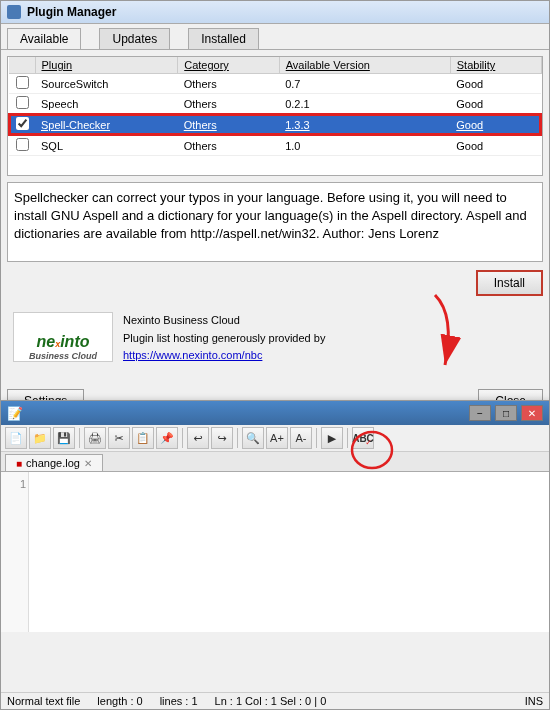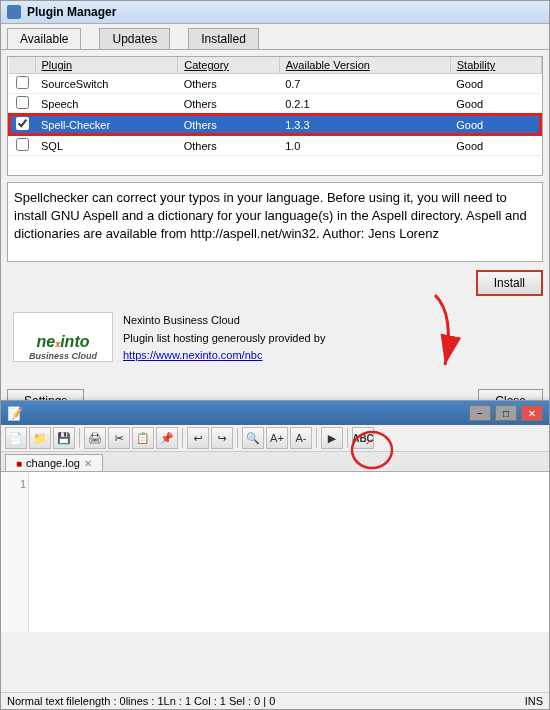--- a/index.html
+++ b/index.html
@@ -80,20 +80,21 @@
     }
     tbody tr {
       border-bottom: 1px solid #eee;
     }
     tbody td {
       padding: 2px 6px;
     }
     tbody tr.selected {
       background: #316ac5;
       color: #fff;
+      text-decoration: underline;
     }
     tbody tr.selected td {
       color: #fff;
     }
     .checkbox-cell {
       width: 20px;
       text-align: center;
     }
     
     .desc-box {
@@ -282,21 +283,21 @@
       position: absolute;
       bottom: 0; left: 0; right: 0;
       background: #f0f0f0;
       border-top: 1px solid #ccc;
       padding: 2px 6px;
       font-size: 11px;
       display: flex;
       justify-content: space-between;
       align-items: center;
     }
-    .status-left { display: flex; gap: 0; }
+    .status-left { display: flex; gap: 17px; }
 
     
     .plugin-table-container::-webkit-scrollbar { width: 14px; }
     .plugin-table-container::-webkit-scrollbar-track { background: #f0f0f0; }
     .plugin-table-container::-webkit-scrollbar-thumb { background: #c0c0c0; border: 1px solid #aaa; }
 
     
     tr.selected-row td:first-child {
       border-left: 2px solid #e02020;
     }

